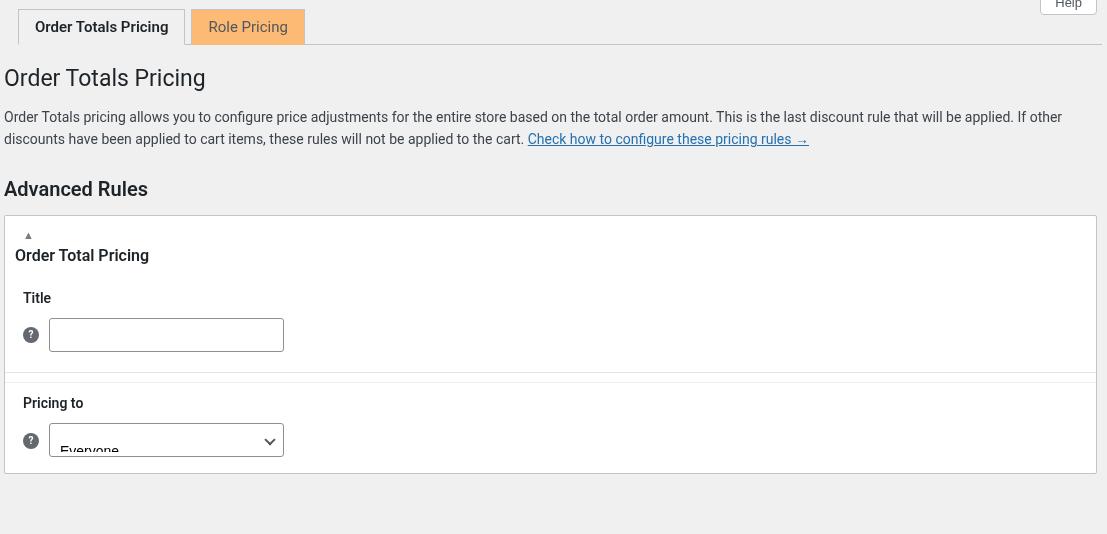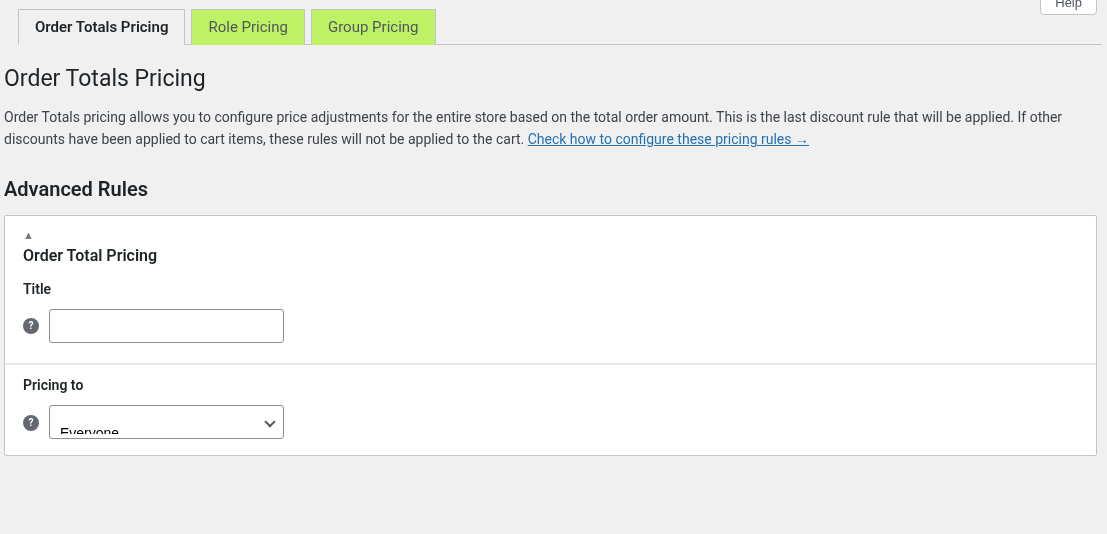--- a/index.html
+++ b/index.html
@@ -31,21 +31,21 @@
     }
     .tabs-container {
       display: flex;
       border-bottom: 1px solid #c3c4c7;
       margin: 0 5px 0 18px;
       padding-top: 8px;
     }
     .tab {
       padding: 8px 16px;
       margin-right: 6px;
-      background: #bef264;
+      background: #fdba74;
       border: 1px solid #c3c4c7;
       border-bottom: none;
       font-size: 15px;
       color: #50575e;
       cursor: pointer;
       position: relative;
       top: 1px;
     }
     .tab.active {
       background: #f0f0f1;
@@ -86,28 +86,29 @@
     }
     .panel-toggle {
       padding: 10px 14px 0 18px;
       cursor: pointer;
     }
     .triangle-up {
       font-size: 11px;
       color: #787c82;
     }
     .panel-title {
-      padding: 4px 18px 16px 18px;
+      padding: 4px 18px 16px 10px;
       font-size: 16px;
       font-weight: 600;
       color: #1d2327;
     }
     .form-row {
       padding: 12px 18px 14px 18px;
       border-top: 1px solid #eee;
+      margin-top: 9px;
     }
     .form-row.first {
       border-top: none;
       padding-top: 0;
     }
     .form-label {
       display: block;
       font-size: 14px;
       font-weight: 600;
       color: #1d2327;
@@ -184,21 +185,20 @@
     }
   </style>
 </head>
 <body>
 
 <button class="help-btn">Help</button>
 
 <div class="tabs-container">
   <div class="tab active">Order Totals Pricing</div>
   <div class="tab">Role Pricing</div>
-  <div class="tab">Group Pricing</div>
 </div>
 
 <div class="main-content">
   <h1 class="page-title">Order Totals Pricing</h1>
   <p class="description">
     <span>Order Totals pricing allows you to configure price adjustments for the entire store based on the total order amount. This is the last discount rule that will be applied. If other discounts have been applied to cart items, these rules will not be applied to the cart. </span><a href="#">Check how to configure these pricing rules →</a>
   </p>
 
   <h2 class="section-title">Advanced Rules</h2>
 

